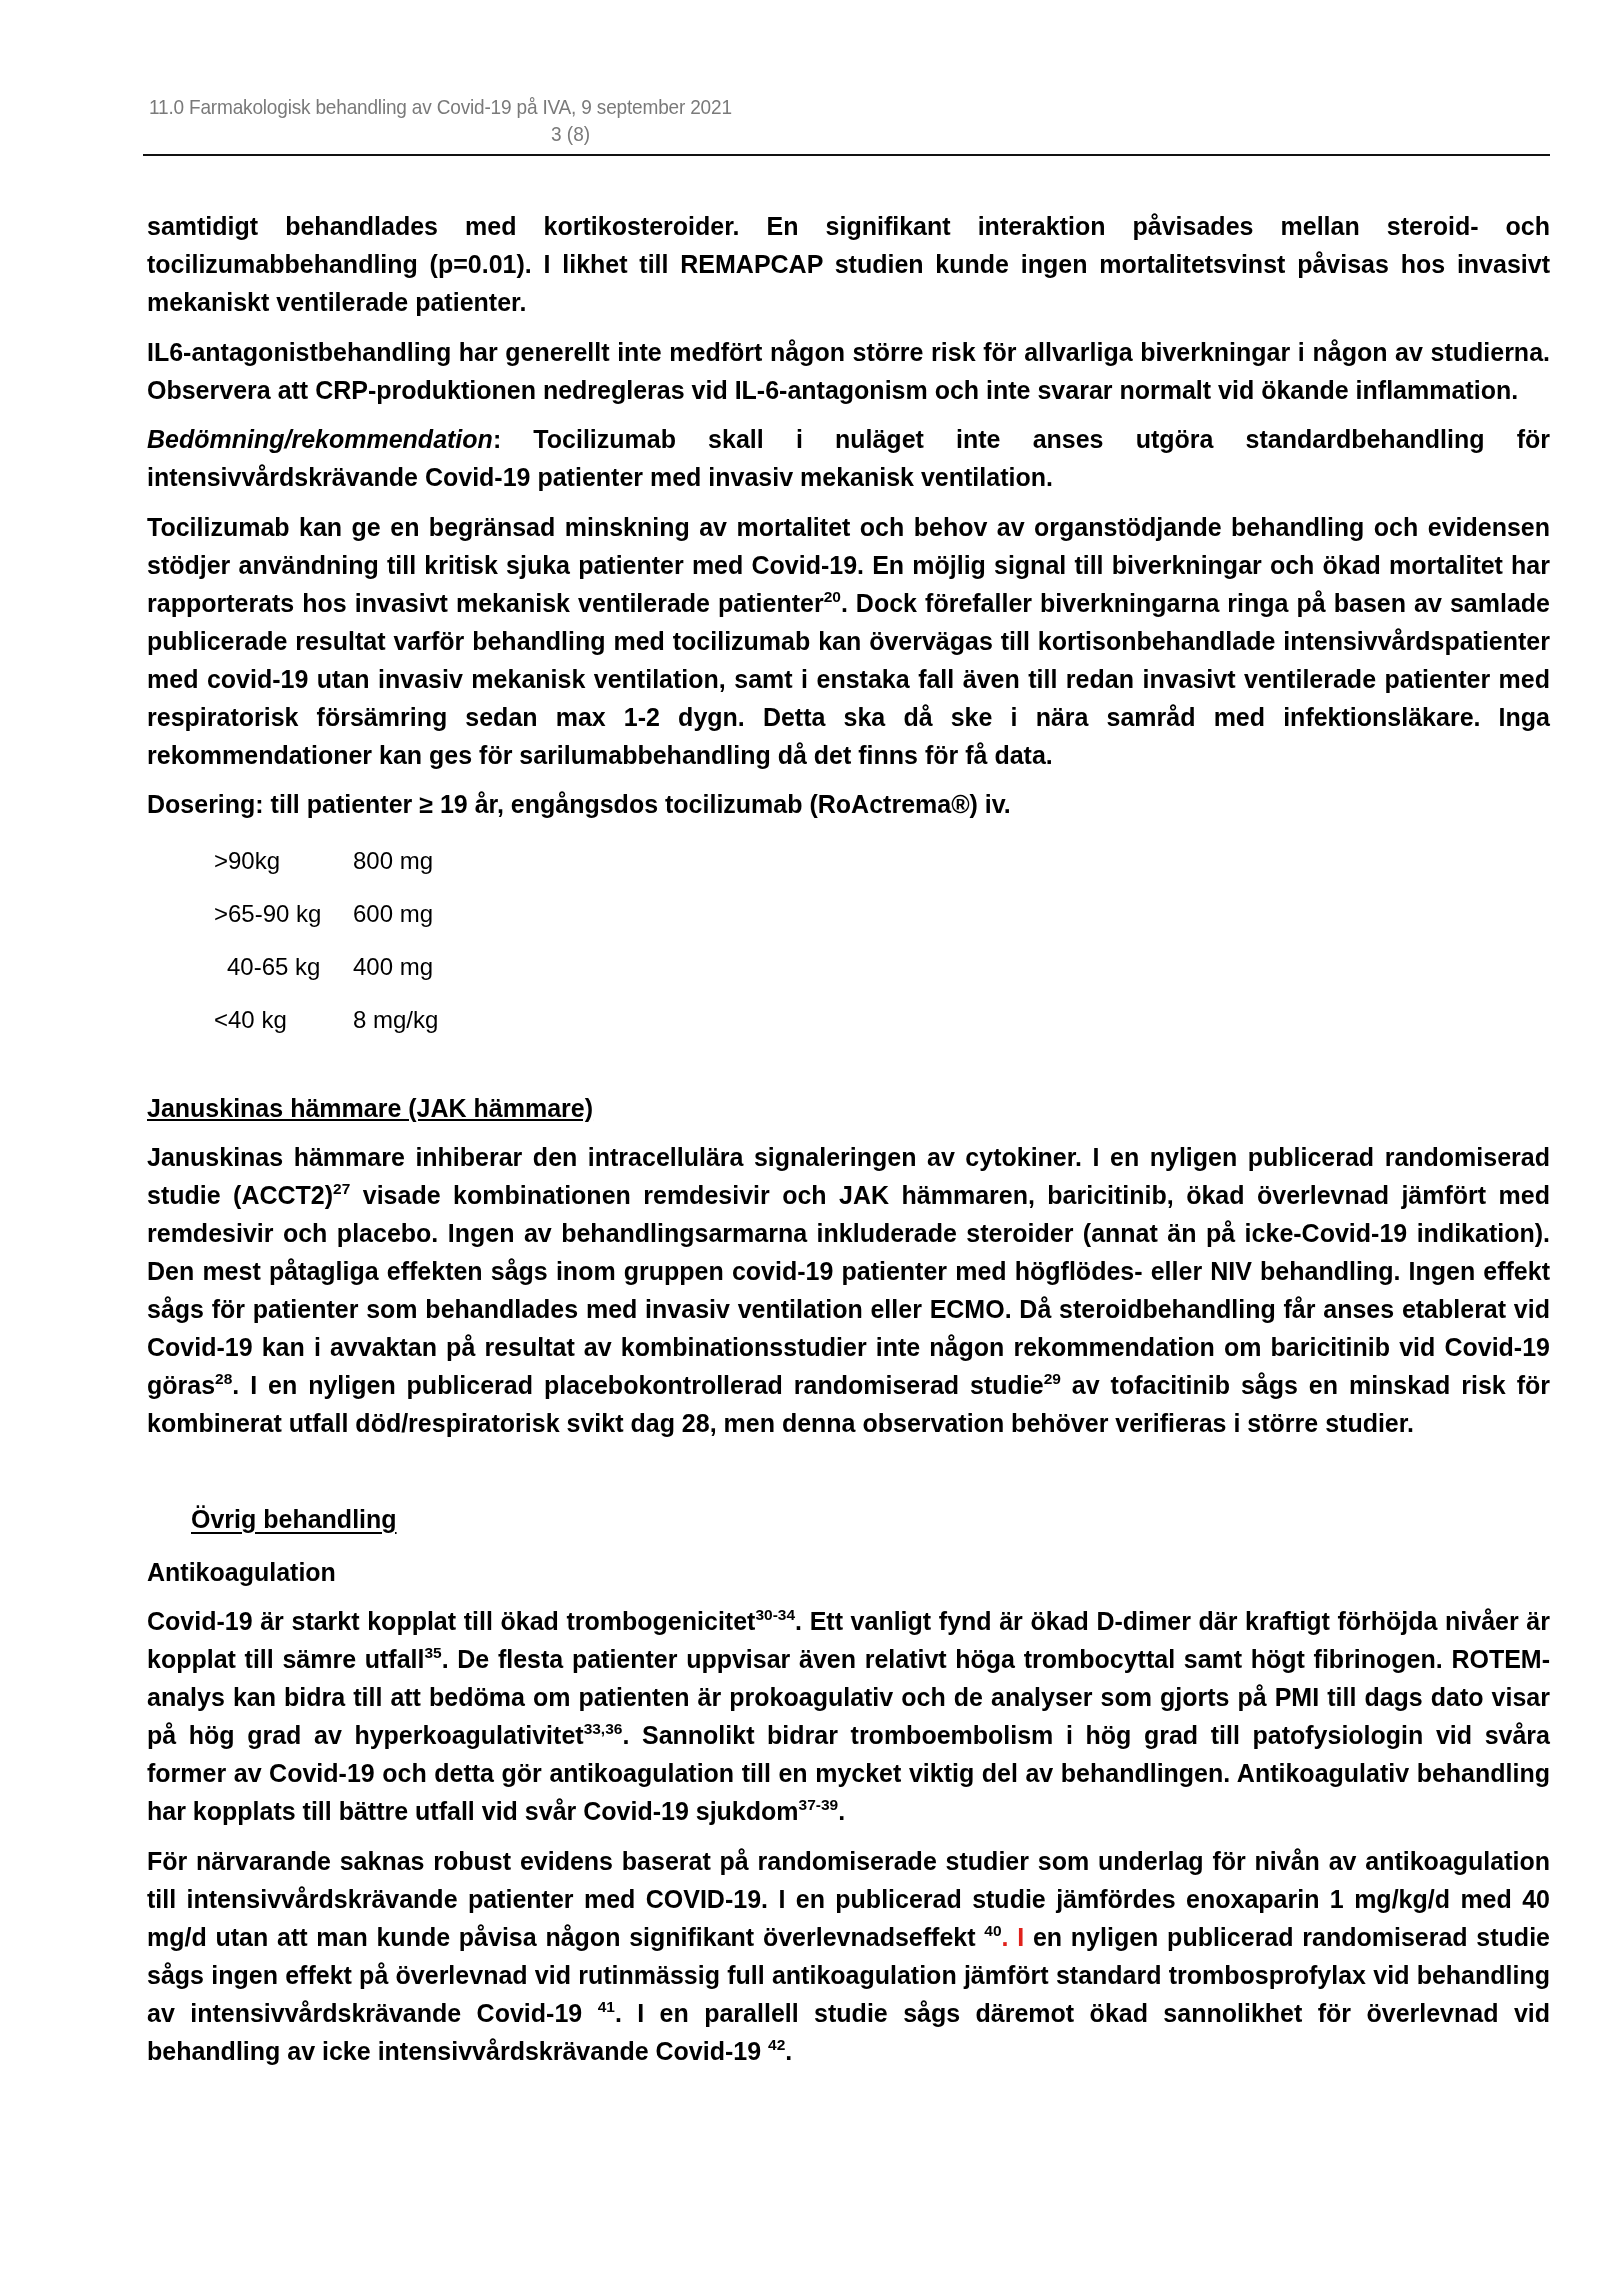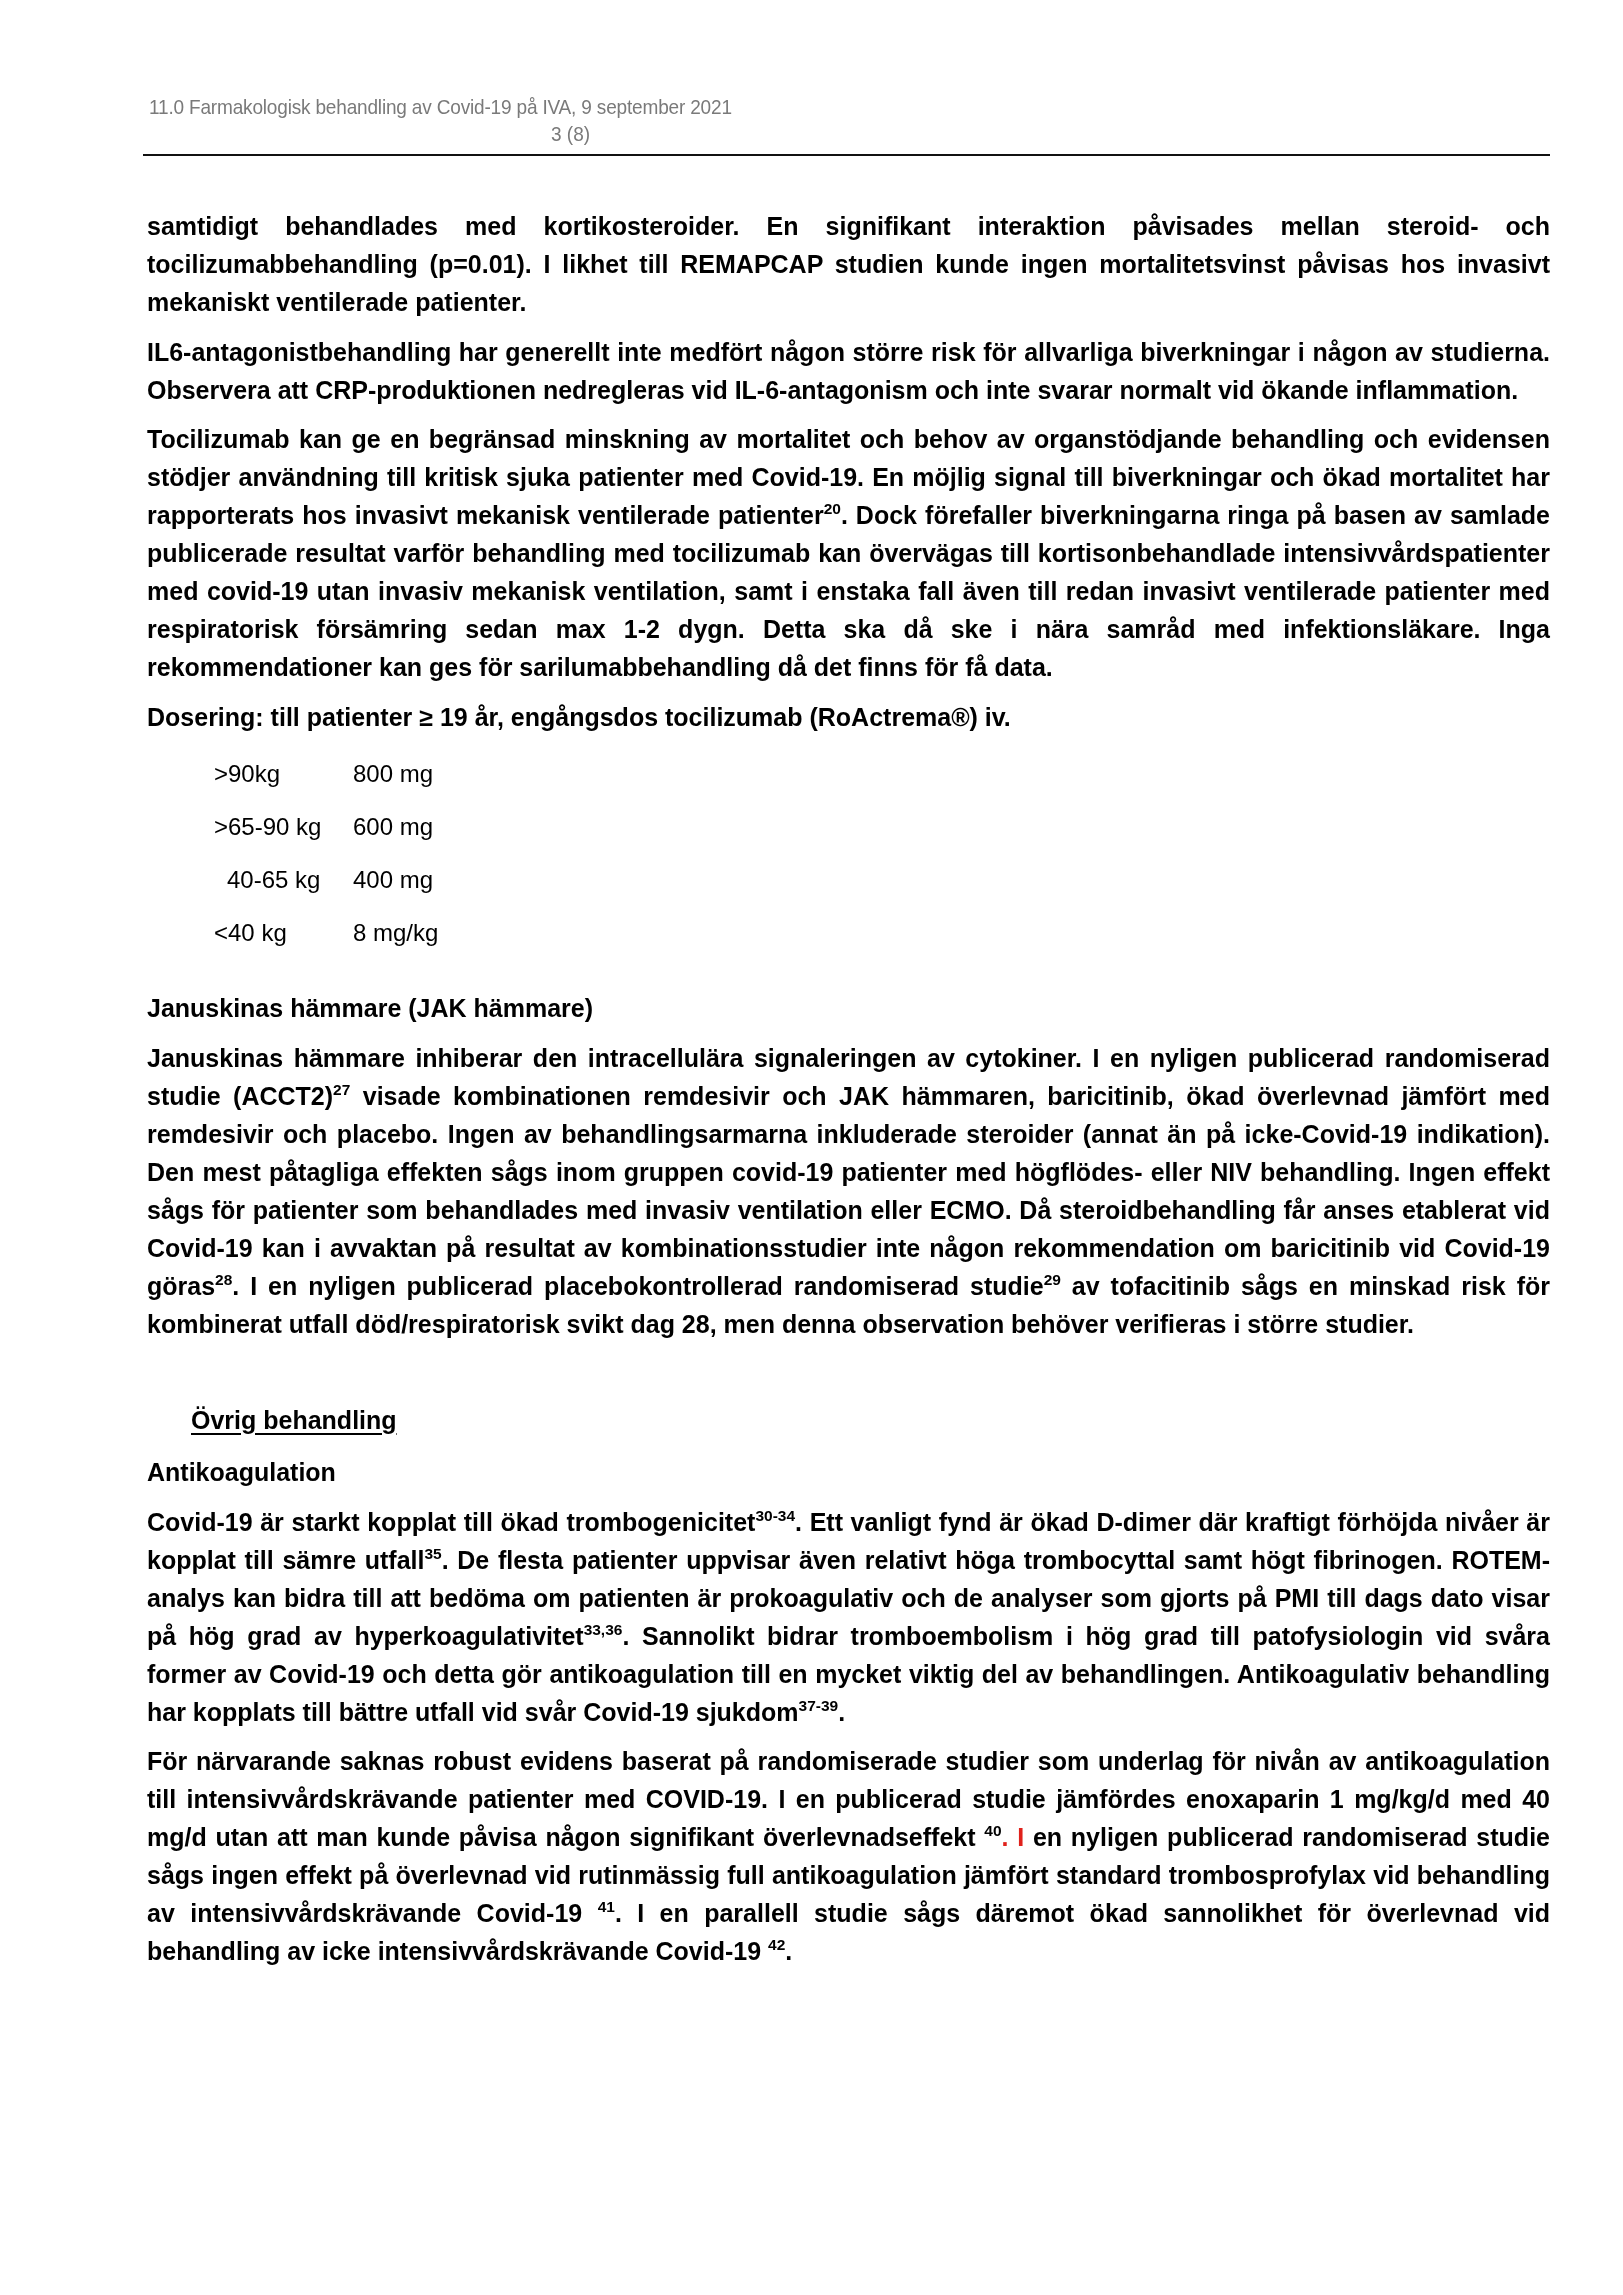--- a/index.html
+++ b/index.html
@@ -40,20 +40,21 @@
     <div class="header-page">3 (8)</div>
     <div class="header-rule"></div>
   </div>
 
   <div class="content">
 
     <p>samtidigt behandlades med kortikosteroider. En signifikant interaktion påvisades mellan steroid- och tocilizumabbehandling (p=0.01).  I likhet till REMAPCAP studien kunde ingen mortalitetsvinst påvisas hos invasivt mekaniskt ventilerade patienter.</p>
 
     <p class="gap">IL6-antagonistbehandling har generellt inte medfört någon större risk för allvarliga biverkningar i någon av studierna. Observera att CRP-produktionen nedregleras vid IL-6-antagonism och inte svarar normalt vid ökande inflammation.</p>
 
+    <p class="gap"><span class="it">Bedömning/rekommendation</span><span>: Tocilizumab skall i nuläget inte anses utgöra standardbehandling för intensivvårdskrävande Covid-19 patienter med invasiv mekanisk ventilation.</span></p>
 
     <p class="gap"><span>Tocilizumab kan ge en begränsad minskning av mortalitet och behov av organstödjande behandling och evidensen stödjer användning till kritisk sjuka patienter med Covid-19. En möjlig signal till biverkningar och ökad mortalitet har rapporterats hos invasivt mekanisk ventilerade patienter</span><span class="sup">20</span><span>. Dock förefaller  biverkningarna ringa på basen av samlade publicerade resultat varför behandling med tocilizumab kan övervägas till kortisonbehandlade intensivvårdspatienter med covid-19 utan invasiv mekanisk ventilation, samt i enstaka fall även till redan invasivt ventilerade patienter med respiratorisk försämring sedan max 1-2 dygn. Detta ska då ske i nära samråd med infektionsläkare. Inga rekommendationer kan ges för sarilumabbehandling då det finns för få data.</span></p>
 
     <p class="gap">Dosering: till patienter ≥ 19 år, engångsdos tocilizumab (RoActrema®) iv.</p>
 
     <table class="dose-table">
       <tbody>
           <tr>
         <td class="w">&gt;90kg</td>
         <td>800 mg</td>
@@ -66,21 +67,21 @@
         <td class="w indent">40-65 kg</td>
         <td>400 mg</td>
       </tr>
       <tr>
         <td class="w">&lt;40 kg</td>
         <td>8 mg/kg</td>
       </tr>
     </tbody>
       </table>
 
-    <h3 class="sec" style="margin-top:30px;">Januskinas hämmare (JAK hämmare)</h3>
+    <h3 class="sec" style="margin-top:42px;text-decoration:underline;">Januskinas hämmare (JAK hämmare)</h3>
 
     <p class="gap"><span>Januskinas hämmare inhiberar den intracellulära signaleringen av cytokiner. I en nyligen publicerad randomiserad studie (ACCT2)</span><span class="sup">27</span><span> visade kombinationen remdesivir och JAK hämmaren, baricitinib, ökad överlevnad jämfört med remdesivir och placebo. Ingen av behandlingsarmarna inkluderade steroider (annat än på icke-Covid-19 indikation).  Den mest påtagliga effekten sågs inom gruppen covid-19 patienter med högflödes- eller NIV behandling. Ingen effekt sågs för patienter som behandlades med invasiv ventilation eller ECMO. Då steroidbehandling får anses etablerat vid Covid-19 kan i avvaktan på resultat av kombinationsstudier inte någon rekommendation om baricitinib vid Covid-19 göras</span><span class="sup">28</span><span>. I en nyligen publicerad placebokontrollerad randomiserad studie</span><span class="sup">29</span><span> av tofacitinib sågs en minskad risk för kombinerat utfall död/respiratorisk svikt dag 28, men denna observation behöver verifieras i större studier.</span></p>
 
     <h3 class="sec u" style="margin-top:58px;">Övrig behandling</h3>
 
     <h3 class="sec" style="margin-top:14.5px;">Antikoagulation</h3>
 
     <p class="gap"><span>Covid-19 är starkt kopplat till ökad trombogenicitet</span><span class="sup">30-34</span><span>.  Ett vanligt fynd är ökad D-dimer där kraftigt förhöjda nivåer är kopplat till sämre utfall</span><span class="sup">35</span><span>. De flesta patienter uppvisar även relativt höga trombocyttal samt högt fibrinogen. ROTEM-analys kan bidra till att bedöma om patienten är prokoagulativ och de analyser som gjorts på PMI till dags dato visar på hög grad av hyperkoagulativitet</span><span class="sup">33,36</span><span>. Sannolikt bidrar tromboembolism i hög grad till patofysiologin vid svåra former av Covid-19 och detta gör antikoagulation till en mycket viktig del av behandlingen. Antikoagulativ behandling har kopplats till bättre utfall vid svår Covid-19 sjukdom</span><span class="sup">37-39</span><span>.</span></p>
 
     <p class="gap"><span>För närvarande saknas robust evidens baserat på randomiserade studier som underlag för nivån av antikoagulation till intensivvårdskrävande patienter med COVID-19. I en publicerad studie jämfördes enoxaparin 1 mg/kg/d med 40 mg/d utan att man kunde påvisa någon signifikant överlevnadseffekt </span><span class="sup">40</span><span class="red">. I</span><span> en nyligen publicerad randomiserad studie sågs ingen effekt på överlevnad vid rutinmässig full antikoagulation jämfört standard trombosprofylax vid behandling av intensivvårdskrävande Covid-19 </span><span class="sup">41</span><span>. I en parallell studie sågs däremot ökad sannolikhet för överlevnad vid behandling av icke intensivvårdskrävande Covid-19 </span><span class="sup">42</span><span>.</span></p>

